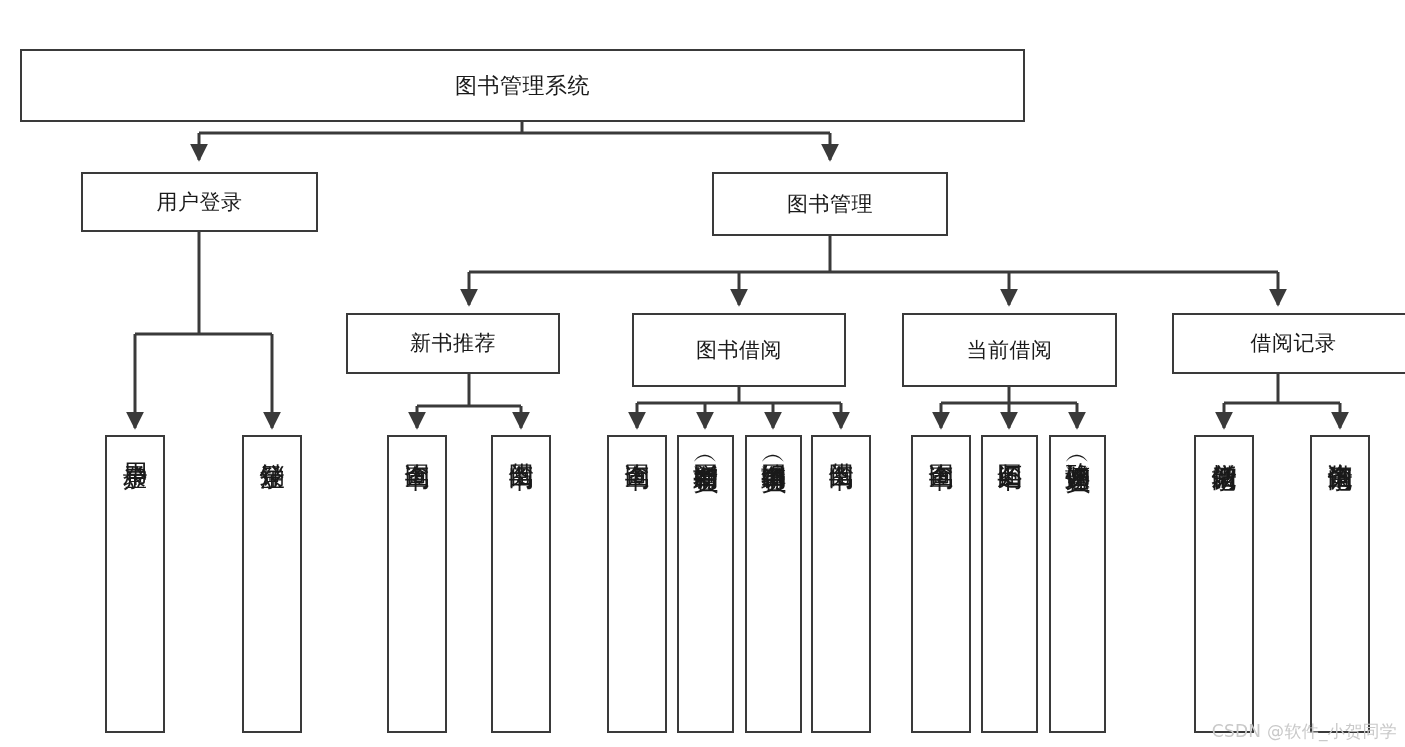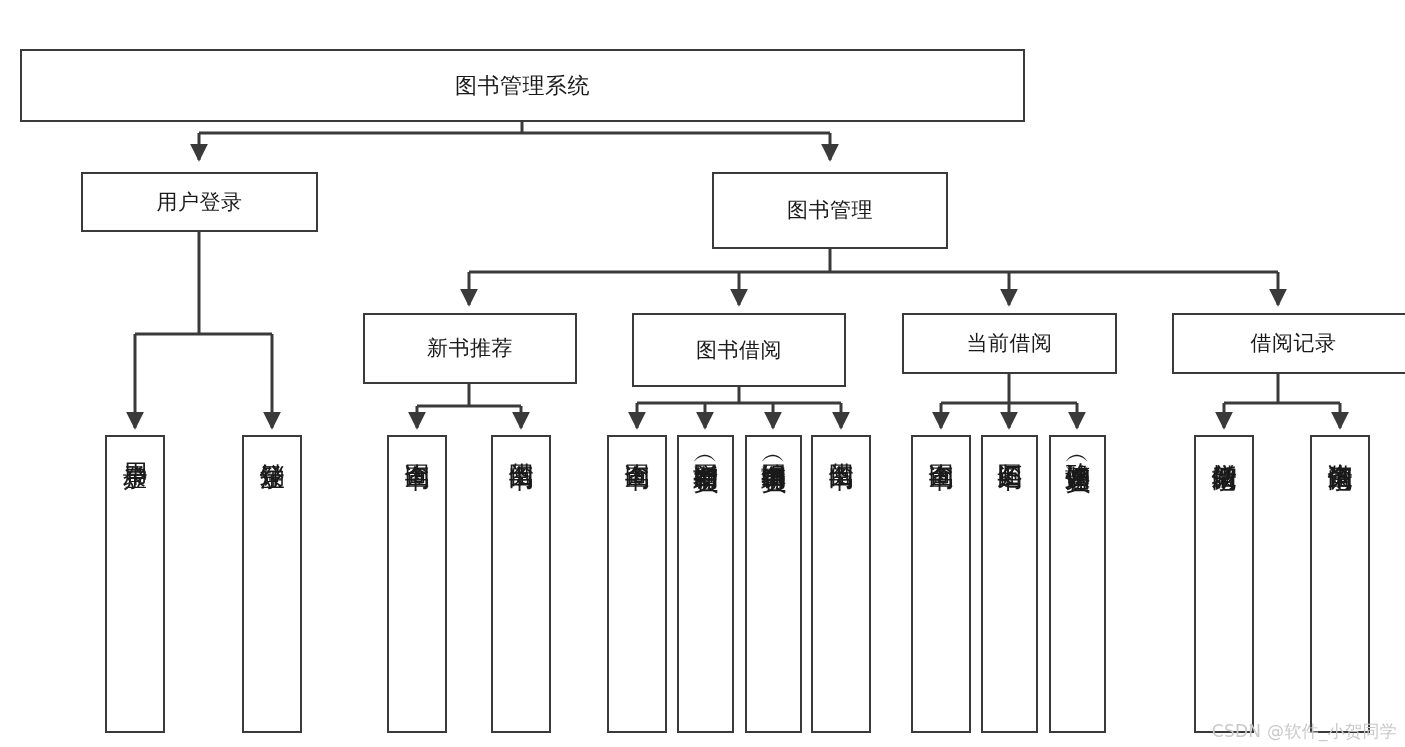--- a/index.html
+++ b/index.html
@@ -125,31 +125,31 @@
     </g>
   </svg>
 
   <div class="node root h-node" style="left:20px; top:13px; width:1005px; height:73px;margin-top:36px;">
     <span class="lbl">图书管理系统</span>
   </div>
 
   <div class="node h-node" style="left:81px; top:172px; width:237px; height:60px;">
     <span class="lbl">用户登录</span>
   </div>
-  <div class="node h-node" style="left:712px; top:172px; width:236px; height:77px;">
+  <div class="node h-node" style="left:712px; top:172px; width:236px; height:64px;">
     <span class="lbl">图书管理</span>
   </div>
 
-  <div class="node h-node" style="left:363px; top:313px; width:214px; height:71px;">
+  <div class="node h-node" style="left:346px; top:313px; width:214px; height:61px;">
     <span class="lbl">新书推荐</span>
   </div>
   <div class="node h-node" style="left:632px; top:313px; width:214px; height:74px;">
     <span class="lbl">图书借阅</span>
   </div>
-  <div class="node h-node" style="left:902px; top:313px; width:215px; height:61px;">
+  <div class="node h-node" style="left:902px; top:313px; width:215px; height:74px;">
     <span class="lbl">当前借阅</span>
   </div>
   <div class="node h-node" style="left:1172px; top:313px; width:243px; height:61px;">
     <span class="lbl">借阅记录</span>
   </div>
 
   <div class="node v-node" style="left:105px; top:435px; width:60px; height:298px;">
     <span class="lbl">用户登录</span>
   </div>
   <div class="node v-node" style="left:242px; top:435px; width:60px; height:298px;">

